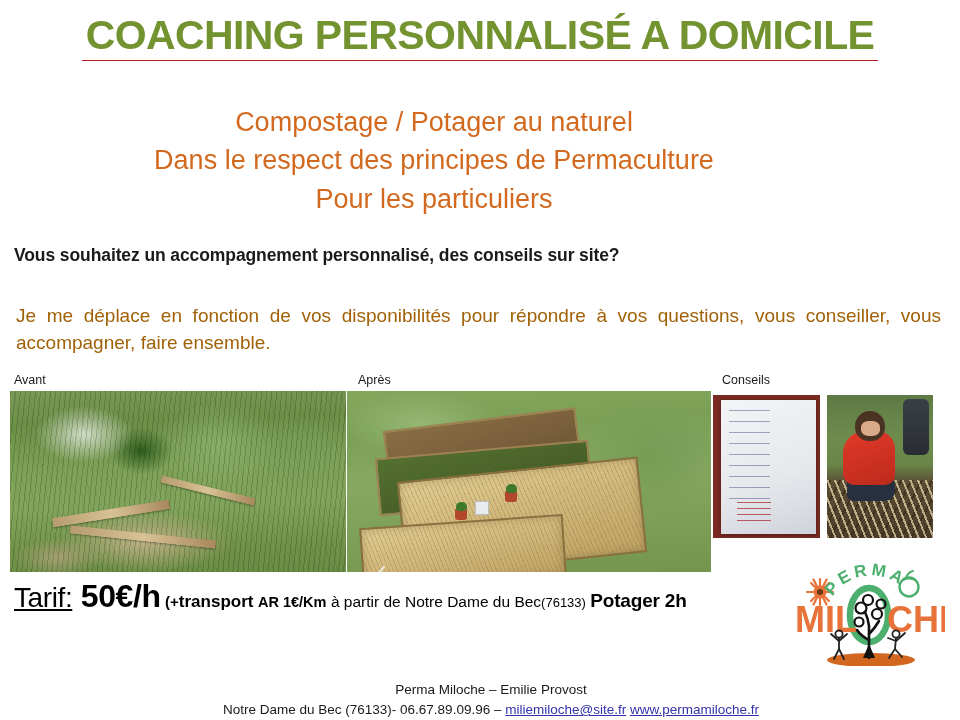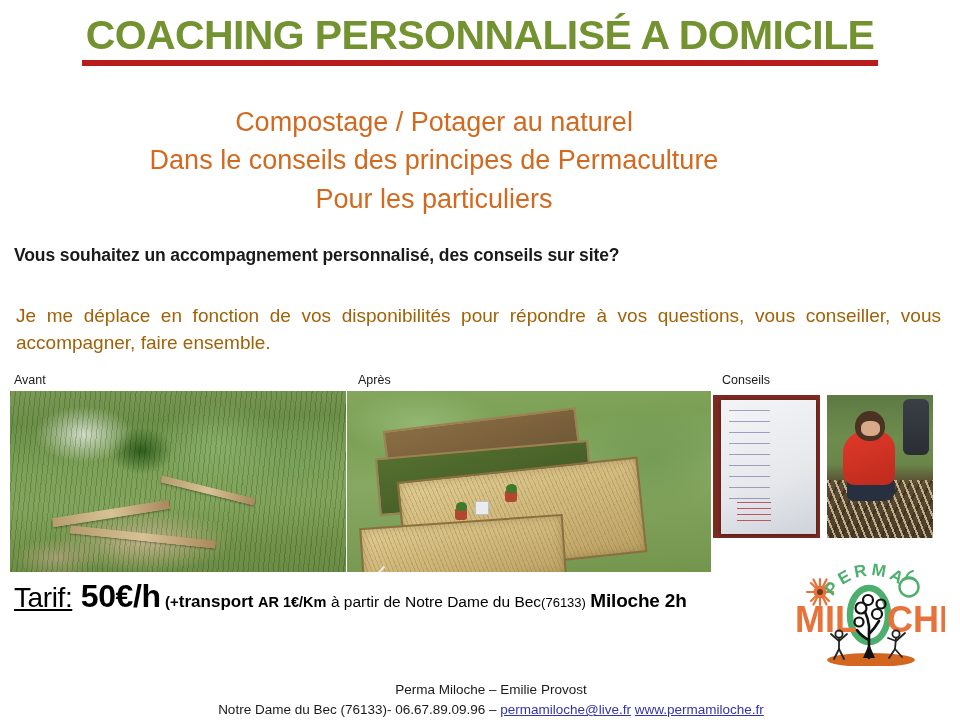--- a/index.html
+++ b/index.html
@@ -25,21 +25,21 @@
     text-align: center;
   }
   .main-title {
     display: inline-block;
     font-family: "Liberation Sans", sans-serif;
     font-weight: bold;
     font-size: 41px;
     line-height: 1.05;
     letter-spacing: -0.6px;
     color: #739230;
-    border-bottom: 6px solid #b91c1c;
+    border-bottom: 1px solid #b91c1c;
     padding: 0 4px 3px 4px;
     white-space: nowrap;
   }
 
   
   .subtitle-block {
     position: absolute;
     top: 103px;
     left: 0;
     width: 868px;
@@ -322,21 +322,21 @@
 </style>
 </head>
 <body>
 
 <div class="title-block">
   <span class="main-title">COACHING PERSONNALISÉ A DOMICILE</span>
 </div>
 
 <div class="subtitle-block">
   <span class="subtitle-line">Compostage / Potager au naturel</span>
-  <span class="subtitle-line">Dans le conseils des principes de Permaculture</span>
+  <span class="subtitle-line">Dans le respect des principes de Permaculture</span>
   <span class="subtitle-line">Pour les particuliers</span>
 </div>
 
 <div class="lead-question">Vous souhaitez un accompagnement personnalisé, des conseils sur site?</div>
 
 <div class="body-par">Je me déplace en fonction de vos disponibilités pour répondre à vos questions, vous conseiller, vous accompagner, faire ensemble.</div>
 
 <div class="caption cap-avant">Avant</div>
 <div class="caption cap-apres">Après</div>
 <div class="caption cap-conseils">Conseils</div>
@@ -375,21 +375,21 @@
   <div class="coat"></div>
   <div class="head"></div>
   <div class="face"></div>
 </div>
 
 <div class="tariff">
   <span class="t-label">Tarif:</span><span class="t-price">&nbsp;</span><span class="t-price">50€/h</span>
   <span class="t-paren">(+</span><span class="t-transport">transport</span>
   <span class="t-ar">AR 1€/Km</span>
   <span class="t-from">à partir de Notre Dame du Bec</span><span class="t-zip">(76133)</span>
-  <span class="t-min">Miloche 2h</span>
+  <span class="t-min">Potager 2h</span>
 </div>
 
 <div class="logo">
   <svg viewBox="0 0 150 118" xmlns="http://www.w3.org/2000/svg">
     <defs>
       <path id="arcPath" d="M 36 52 A 44 40 0 0 1 112 44" fill="none"></path>
     </defs>
 
     <g>
       <g fill="#E8733A">
@@ -455,15 +455,15 @@
       <path d="M 101 90 L 100 101"></path>
       <path d="M 101 93 L 93 90 M 101 93 L 110 85"></path>
       <path d="M 100 101 L 94 110 M 100 101 L 107 109"></path>
     </g>
   </svg>
 </div>
 
 <div class="footer">
   <span class="footer-line">Perma Miloche – Emilie Provost</span>
   <span class="footer-line">
-    <span>Notre Dame du Bec (76133)- 06.67.89.09.96 – </span><a class="flink" href="#">permamiloche@live.fr</a><span> </span><a class="flink" href="#">www.permamiloche.fr</a>
+    <span>Notre Dame du Bec (76133)- 06.67.89.09.96 – </span><a class="flink" href="#">miliemiloche@site.fr</a><span> </span><a class="flink" href="#">www.permamiloche.fr</a>
   </span>
 </div>
 
 </body></html>

